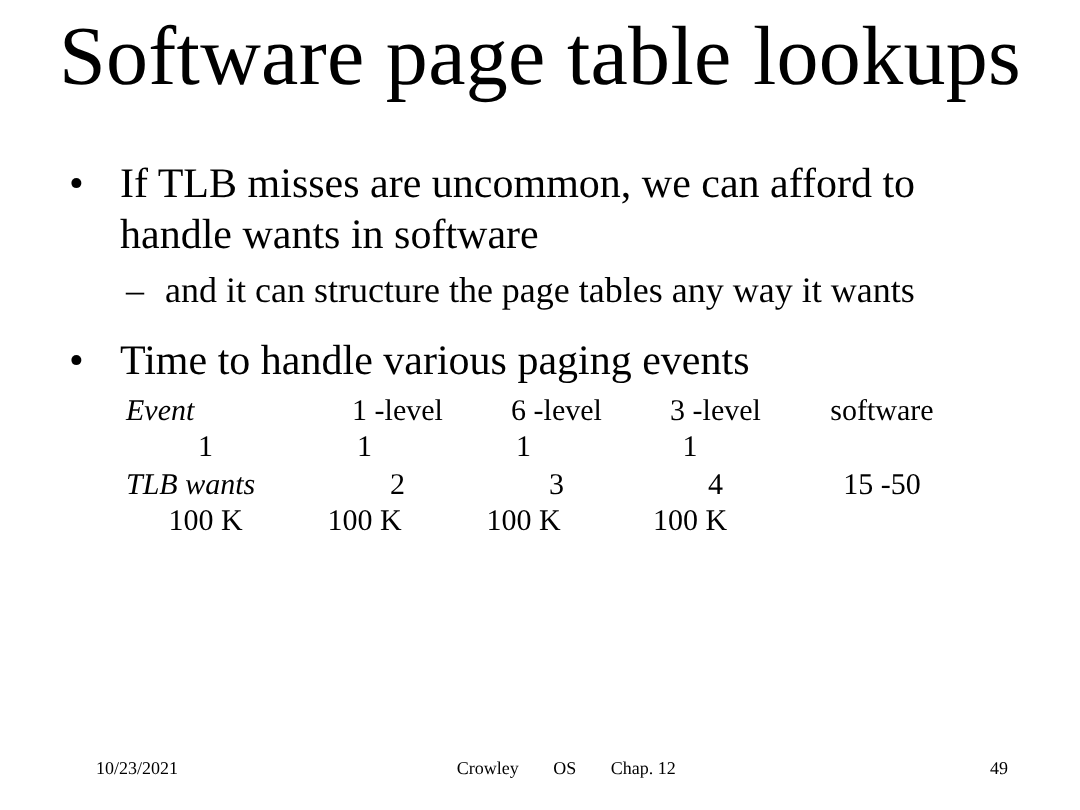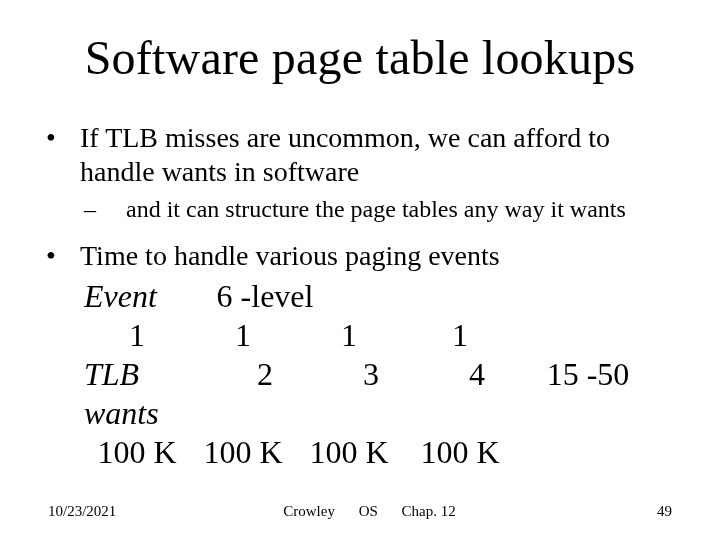--- a/index.html
+++ b/index.html
@@ -12,22 +12,22 @@
     color: #000;
   }
   .slide {
     position: relative;
     width: 720px;
     height: 540px;
     box-sizing: border-box;
   }
   .title {
     text-align: center;
-    font-size: 48px;
-    padding-top: 30px;
+    font-size: 56px;
+    padding-top: 6px;
     letter-spacing: 0.2px;
   }
   .body {
     padding: 28px 40px 0 40px;
     font-size: 28px;
     line-height: 1.22;
   }
   .bullet1 {
     display: flex;
     margin-top: 8px;
@@ -42,36 +42,36 @@
   .sub {
     display: flex;
     font-size: 24px;
     margin-top: 6px;
     margin-left: 44px;
   }
   .sub .dash {
     width: 26px;
     flex: 0 0 26px;
   }
-  .sub .txt { flex: 1; margin-left: 16px; }
+  .sub .txt { flex: 1; }
   .table-block {
     margin-left: 44px;
     margin-top: 4px;
-    font-size: 32px;
+    font-size: 20px;
   }
   .trow { display: flex; }
   .c-event { width: 128px; font-style: italic; }
   .c1 { width: 106px; text-align: center; }
   .c2 { width: 106px; text-align: center; }
   .c3 { width: 106px; text-align: center; }
   .c4 { width: 116px; text-align: center; }
   .footer {
     position: absolute;
-    left: 0; right: 0; bottom: 20px;
-    font-size: 15px;
+    left: 16px; right: 0; bottom: 20px;
+    font-size: 12px;
     display: flex;
     align-items: center;
   }
   .footer .date { position: absolute; left: 48px; }
   .footer .center { width: 100%; text-align: center; margin-left: 19px; }
   .footer .center span { margin: 0 10px; }
   .footer .pg { position: absolute; right: 48px; }
 </style>
 </head>
 <body>
@@ -93,21 +93,24 @@
     </div>
 
     <div class="bullet1" style="margin-top:14px;">
       <div class="dot">•</div>
       <div class="txt">Time to handle various paging events</div>
     </div>
 
     <div class="table-block">
       <div class="trow">
         <div class="c-event">Event</div>
+        <div class="c1" style="font-style:normal;">1 -level</div>
         <div class="c2" style="font-style:normal;">6 -level</div>
+        <div class="c3" style="font-style:normal;">3 -level</div>
+        <div class="c4" style="font-style:normal;">software</div>
       </div>
       <div class="trow">
         <div class="c1">1</div>
         <div class="c2">1</div>
         <div class="c3">1</div>
         <div class="c4">1</div>
       </div>
       <div class="trow">
         <div class="c-event">TLB wants</div>
         <div class="c1">2</div>

